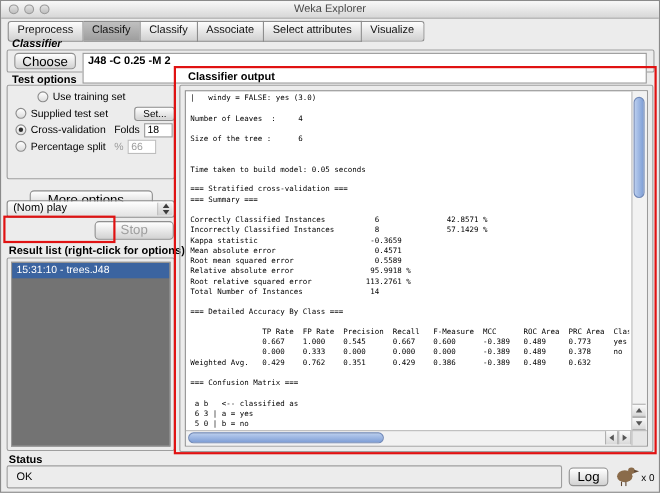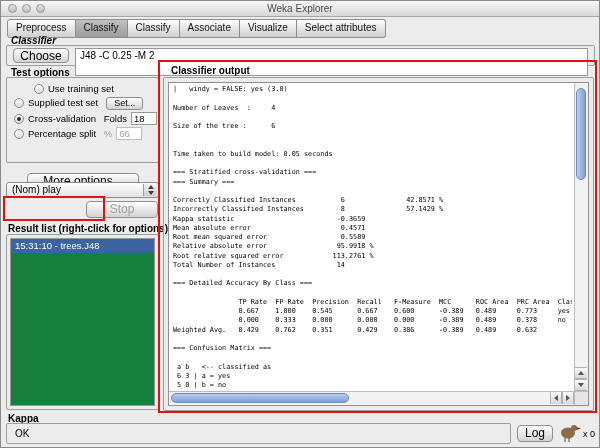--- a/index.html
+++ b/index.html
@@ -24,33 +24,33 @@
   .gbox { position: absolute; border: 1px solid #9e9e9e; border-radius: 2px; }
 
   
   .btn { position: absolute; font-family: "Liberation Sans", sans-serif; font-size: 12px; line-height: 14px; color: #000; background: linear-gradient(#ffffff, #d2d2d2); border: 1px solid #8f8f8f; border-radius: 4px; text-align: center; }
   .btn.disabled { color: #9e9e9e; }
   .field { position: absolute; background: #fff; border: 1px solid #979797; font-size: 10px; line-height: 13px; padding: 0 4px; color: #000; white-space: nowrap; overflow: hidden; }
 
   .opt-row { position: absolute; font-size: 9.5px; line-height: 12px; color: #000; white-space: nowrap; }
   .radio { display: inline-block; width: 10px; height: 10px; border-radius: 50%; background: linear-gradient(#ffffff, #dcdcdc); border: 1px solid #8a8a8a; vertical-align: -2px; margin-right: 4px; position: relative; }
   .radio.sel::after { content: ""; position: absolute; left: 2px; top: 2px; width: 4px; height: 4px; border-radius: 50%; background: #2e2e2e; }
-  .sbtn { display: inline-block; font-size: 9px; line-height: 11px; padding: 0 7px; margin-left: 8px; background: linear-gradient(#ffffff, #d2d2d2); border: 1px solid #8f8f8f; border-radius: 3px; color: #000; }
+  .sbtn { display: inline-block; font-size: 9px; line-height: 11px; padding: 0 7px; margin-left: 24px; background: linear-gradient(#ffffff, #d2d2d2); border: 1px solid #8f8f8f; border-radius: 3px; color: #000; }
   .ifield { display: inline-block; width: 26px; background: #fff; border: 1px solid #999; font-size: 9.5px; line-height: 11px; padding: 0 2px; margin-left: 4px; }
   .dim { color: #9d9d9d; }
   .ifield.dim { border-color: #bdbdbd; }
 
   
   .combo { position: absolute; background: linear-gradient(#ffffff, #e2e2e2); border: 1px solid #8c8c8c; border-radius: 3px; font-size: 10px; line-height: 14px; padding-left: 5px; color: #000; }
   .combo-arrows { position: absolute; right: 1px; top: 1px; bottom: 1px; width: 14px; background: linear-gradient(#f2f2f2,#cfcfcf); border-left: 1px solid #9a9a9a; border-radius: 0 2px 2px 0; display: flex; flex-direction: column; align-items: center; justify-content: center; }
   .tri-up { width: 0; height: 0; border-left: 3px solid transparent; border-right: 3px solid transparent; border-bottom: 4px solid #3c3c3c; margin-bottom: 2px; }
   .tri-dn { width: 0; height: 0; border-left: 3px solid transparent; border-right: 3px solid transparent; border-top: 4px solid #3c3c3c; }
 
   
-  .list { position: absolute; left: 3px; top: 3px; right: 3px; bottom: 3px; background: #15803d; border: 1px solid #989898; overflow: hidden; }
+  .list { position: absolute; left: 3px; top: 3px; right: 3px; bottom: 3px; background: #737373; border: 1px solid #989898; overflow: hidden; }
   .list-item { font-size: 9.5px; line-height: 14px; padding-left: 4px; white-space: nowrap; }
   .list-item.selected { background: #3b64a0; color: #fff; }
 
   
   .scrollpane { position: absolute; left: 4px; top: 4px; width: 421px; height: 324px; background: #fff; border: 1px solid #909090; }
   .output-pre { position: absolute; left: 4px; top: 2px; right: 16px; bottom: 16px; overflow: hidden; font-family: "DejaVu Sans Mono", monospace; font-size: 6.8px; line-height: 9.25px; white-space: pre; color: #000; }
   .vscroll { position: absolute; right: 0; top: 0; bottom: 14px; width: 14px; background: #f2f2f2; border-left: 1px solid #bcbcbc; }
   .hscroll { position: absolute; left: 0; bottom: 0; right: 14px; height: 14px; background: #f2f2f2; border-top: 1px solid #bcbcbc; }
   .v-thumb { position: absolute; left: 1px; top: 5px; width: 10px; height: 92px; border-radius: 6px; background: linear-gradient(90deg,#b9cdee,#7f9fd6); border: 1px solid #7089b8; }
   .h-thumb { position: absolute; top: 1px; left: 2px; height: 10px; width: 178px; border-radius: 6px; background: linear-gradient(#b9cdee,#7f9fd6); border: 1px solid #7089b8; }
@@ -78,28 +78,28 @@
     <span class="tl" style="left:21px;"></span>
     <span class="tl" style="left:35px;"></span>
     <div class="title">Weka Explorer</div>
   </div>
 
   <div class="tabs">
     <div class="tab">Preprocess</div>
     <div class="tab active">Classify</div>
     <div class="tab">Classify</div>
     <div class="tab">Associate</div>
+    <div class="tab">Select attributes</div>
     <div class="tab">Visualize</div>
-    <div class="tab">Select attributes</div>
   </div>
 
   <div class="group-title" style="left:10px; top:34px;font-style:italic;">Classifier</div>
   <div class="gbox" style="left:5px; top:44px; width:589px; height:21px;">
     <div class="btn" style="left:6px; top:2px; width:56px; height:15px;">Choose</div>
-    <div class="field" style="left:68px; top:2px; right:6px; height:28px;">J48 -C 0.25 -M 2</div>
+    <div class="field" style="left:68px; top:2px; right:6px; height:28px;font-weight:bold;">J48 -C 0.25 -M 2</div>
   </div>
 
   <div class="group-title" style="left:10px; top:66px;">Test options</div>
   <div class="gbox" style="left:5px; top:76px; width:153px; height:86px;">
     <div class="opt-row" style="left:7px; top:5px;margin-left:20px;">
       <span class="radio"></span><span>Use training set</span>
     </div>
     <div class="opt-row" style="left:7px; top:19px;">
       <span class="radio"></span><span>Supplied test set</span><span class="sbtn">Set...</span>
     </div>
@@ -182,21 +182,21 @@
             <span class="a-lf"></span>
           </div>
         <div class="sb-btn" style="right:0; top:0; border-top:none; border-bottom:none;">
             <span class="a-rt"></span>
           </div>
       </div>
       <div class="corner"></div>
     </div>
   </div>
 
-  <div class="group-title" style="left:7px; top:412px;">Kappa</div>
+  <div class="group-title" style="left:7px; top:412px;">Status</div>
   <div class="gbox" style="left:5px; top:422px; width:505px; height:21px;">
     <div class="status-text" style="left:8px; top:4px;">OK</div>
   </div>
   <div class="btn" style="left:516px; top:424px; width:36px; height:17px; line-height:15px;">Log</div>
   <svg style="position:absolute; left:556px; top:421px;" width="24" height="20" viewBox="0 0 24 20">
     <ellipse cx="11" cy="11" rx="7" ry="5.5" fill="#8a6b4a"></ellipse>
     <circle cx="17" cy="6" r="3" fill="#8a6b4a"></circle>
     <polygon points="19.5,5 24,6.5 19.5,8" fill="#5f4630"></polygon>
     <line x1="8" y1="16" x2="8" y2="20" stroke="#5f4630" stroke-width="1"></line>
     <line x1="12" y1="16" x2="12" y2="20" stroke="#5f4630" stroke-width="1"></line>

